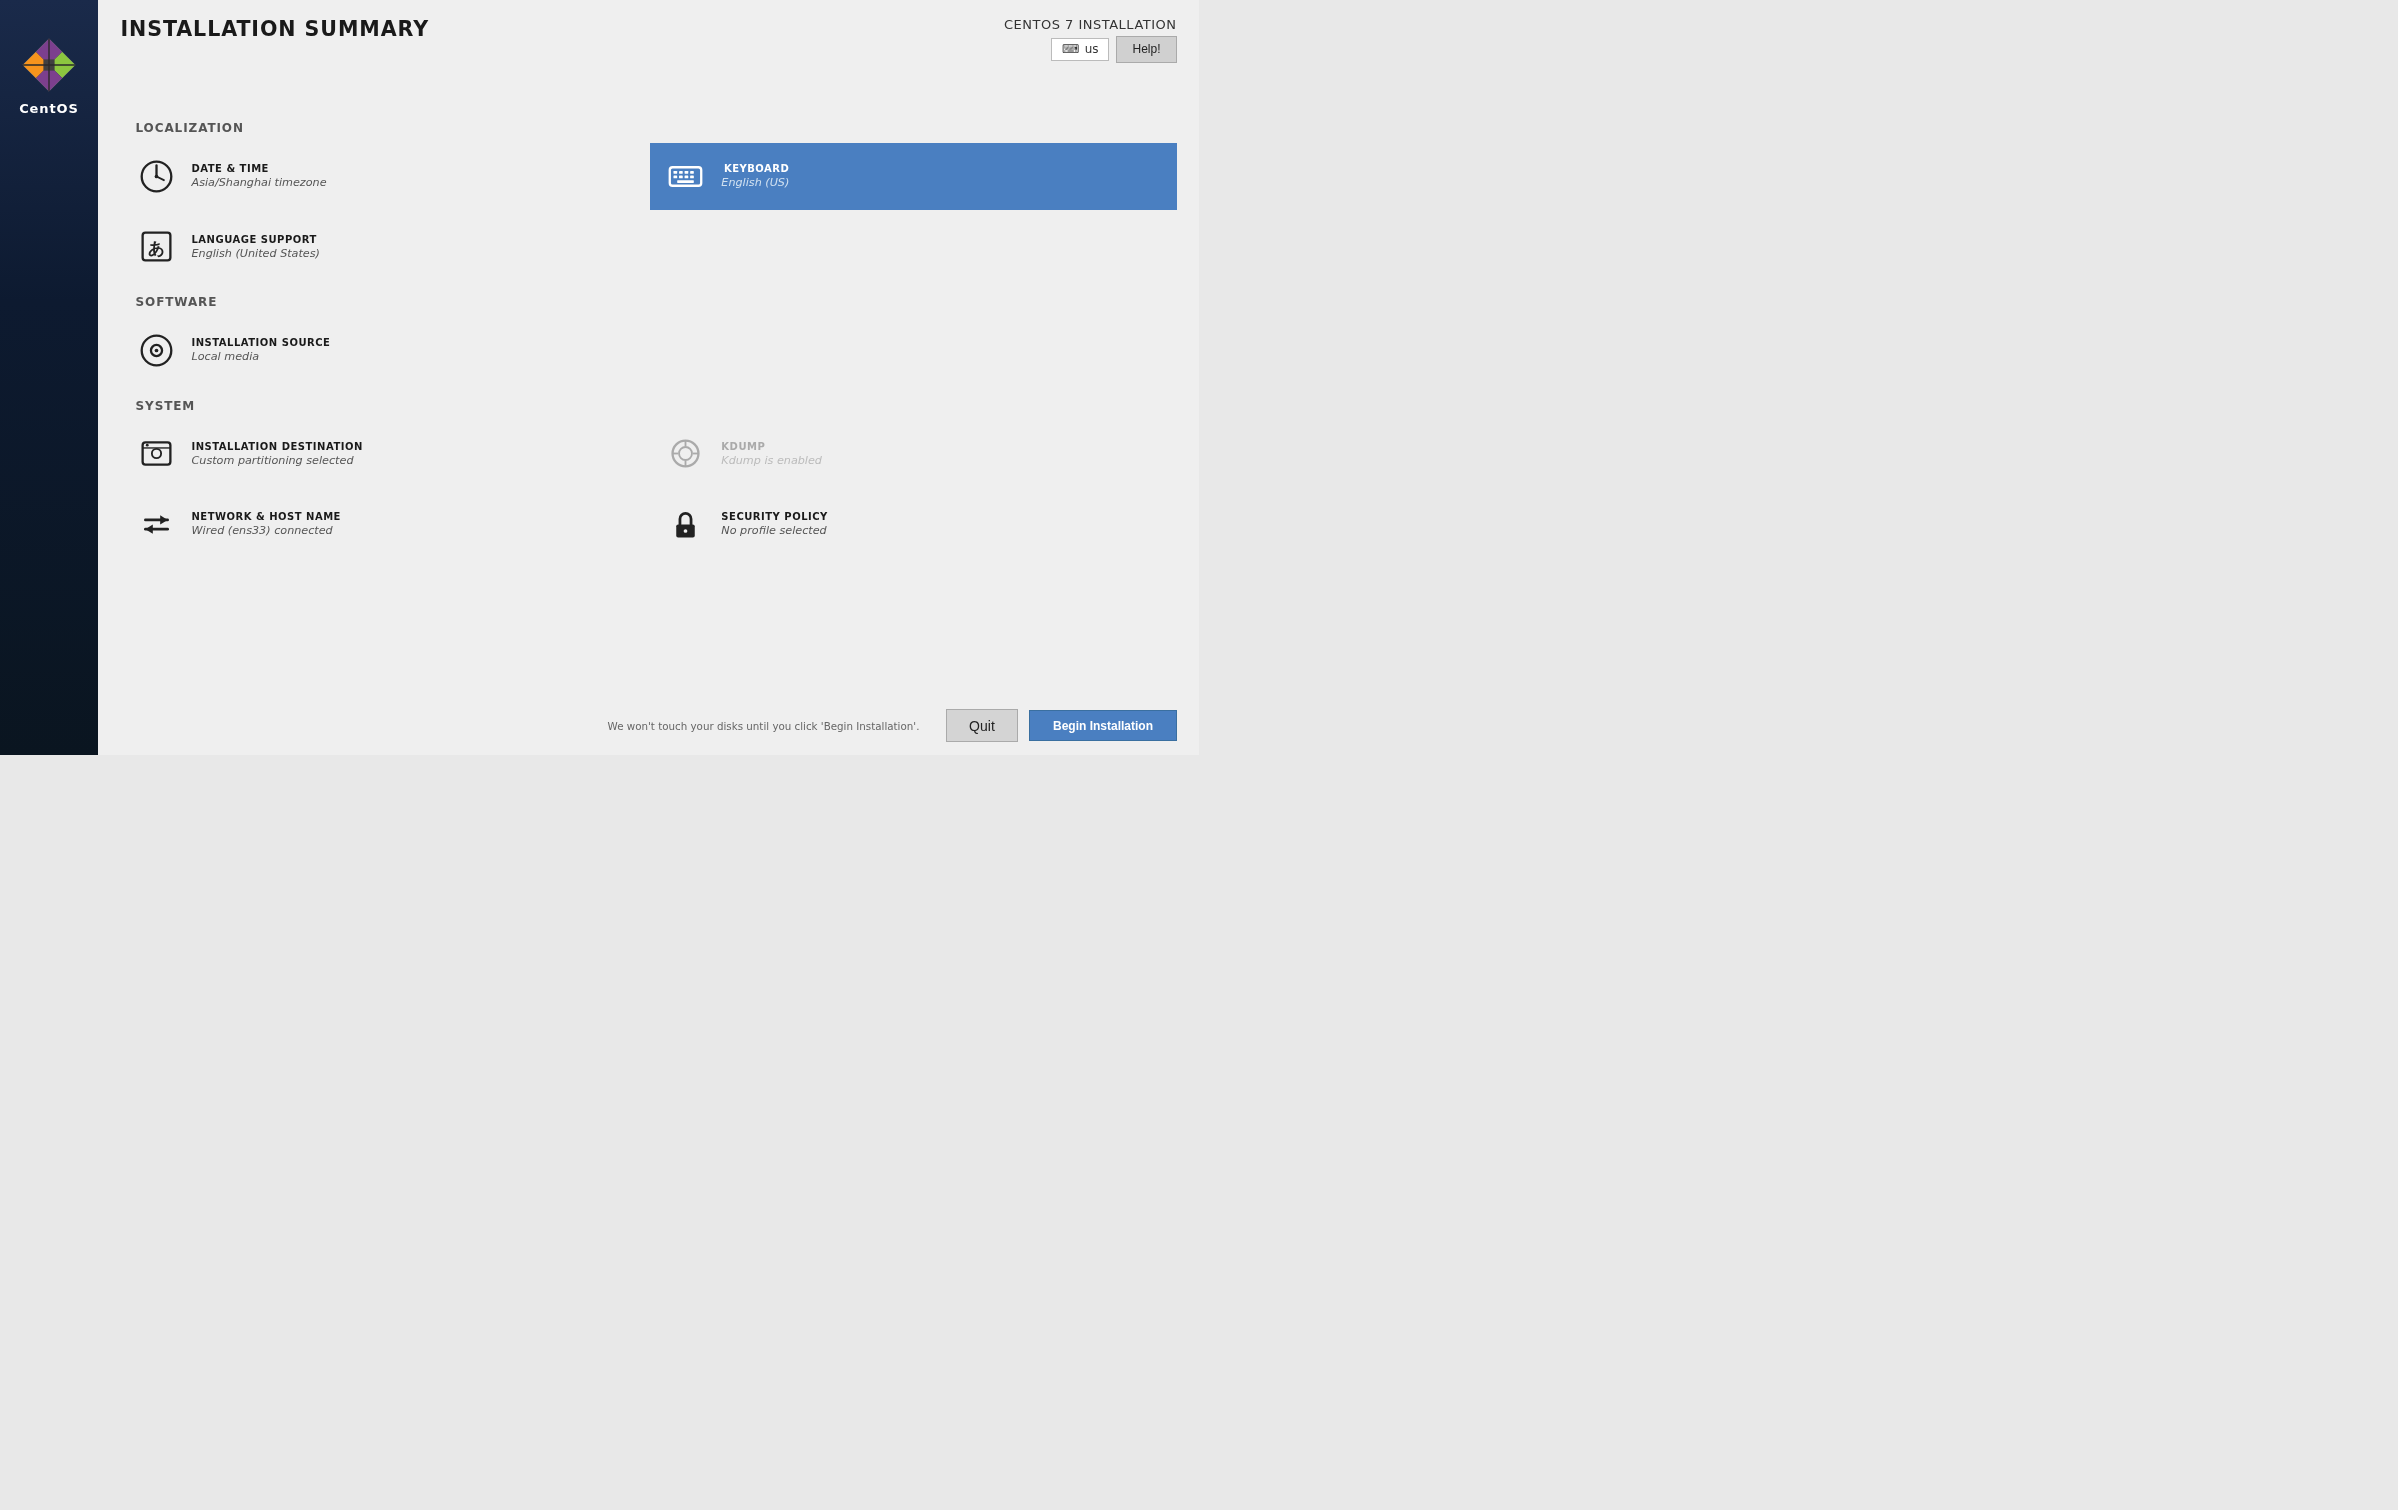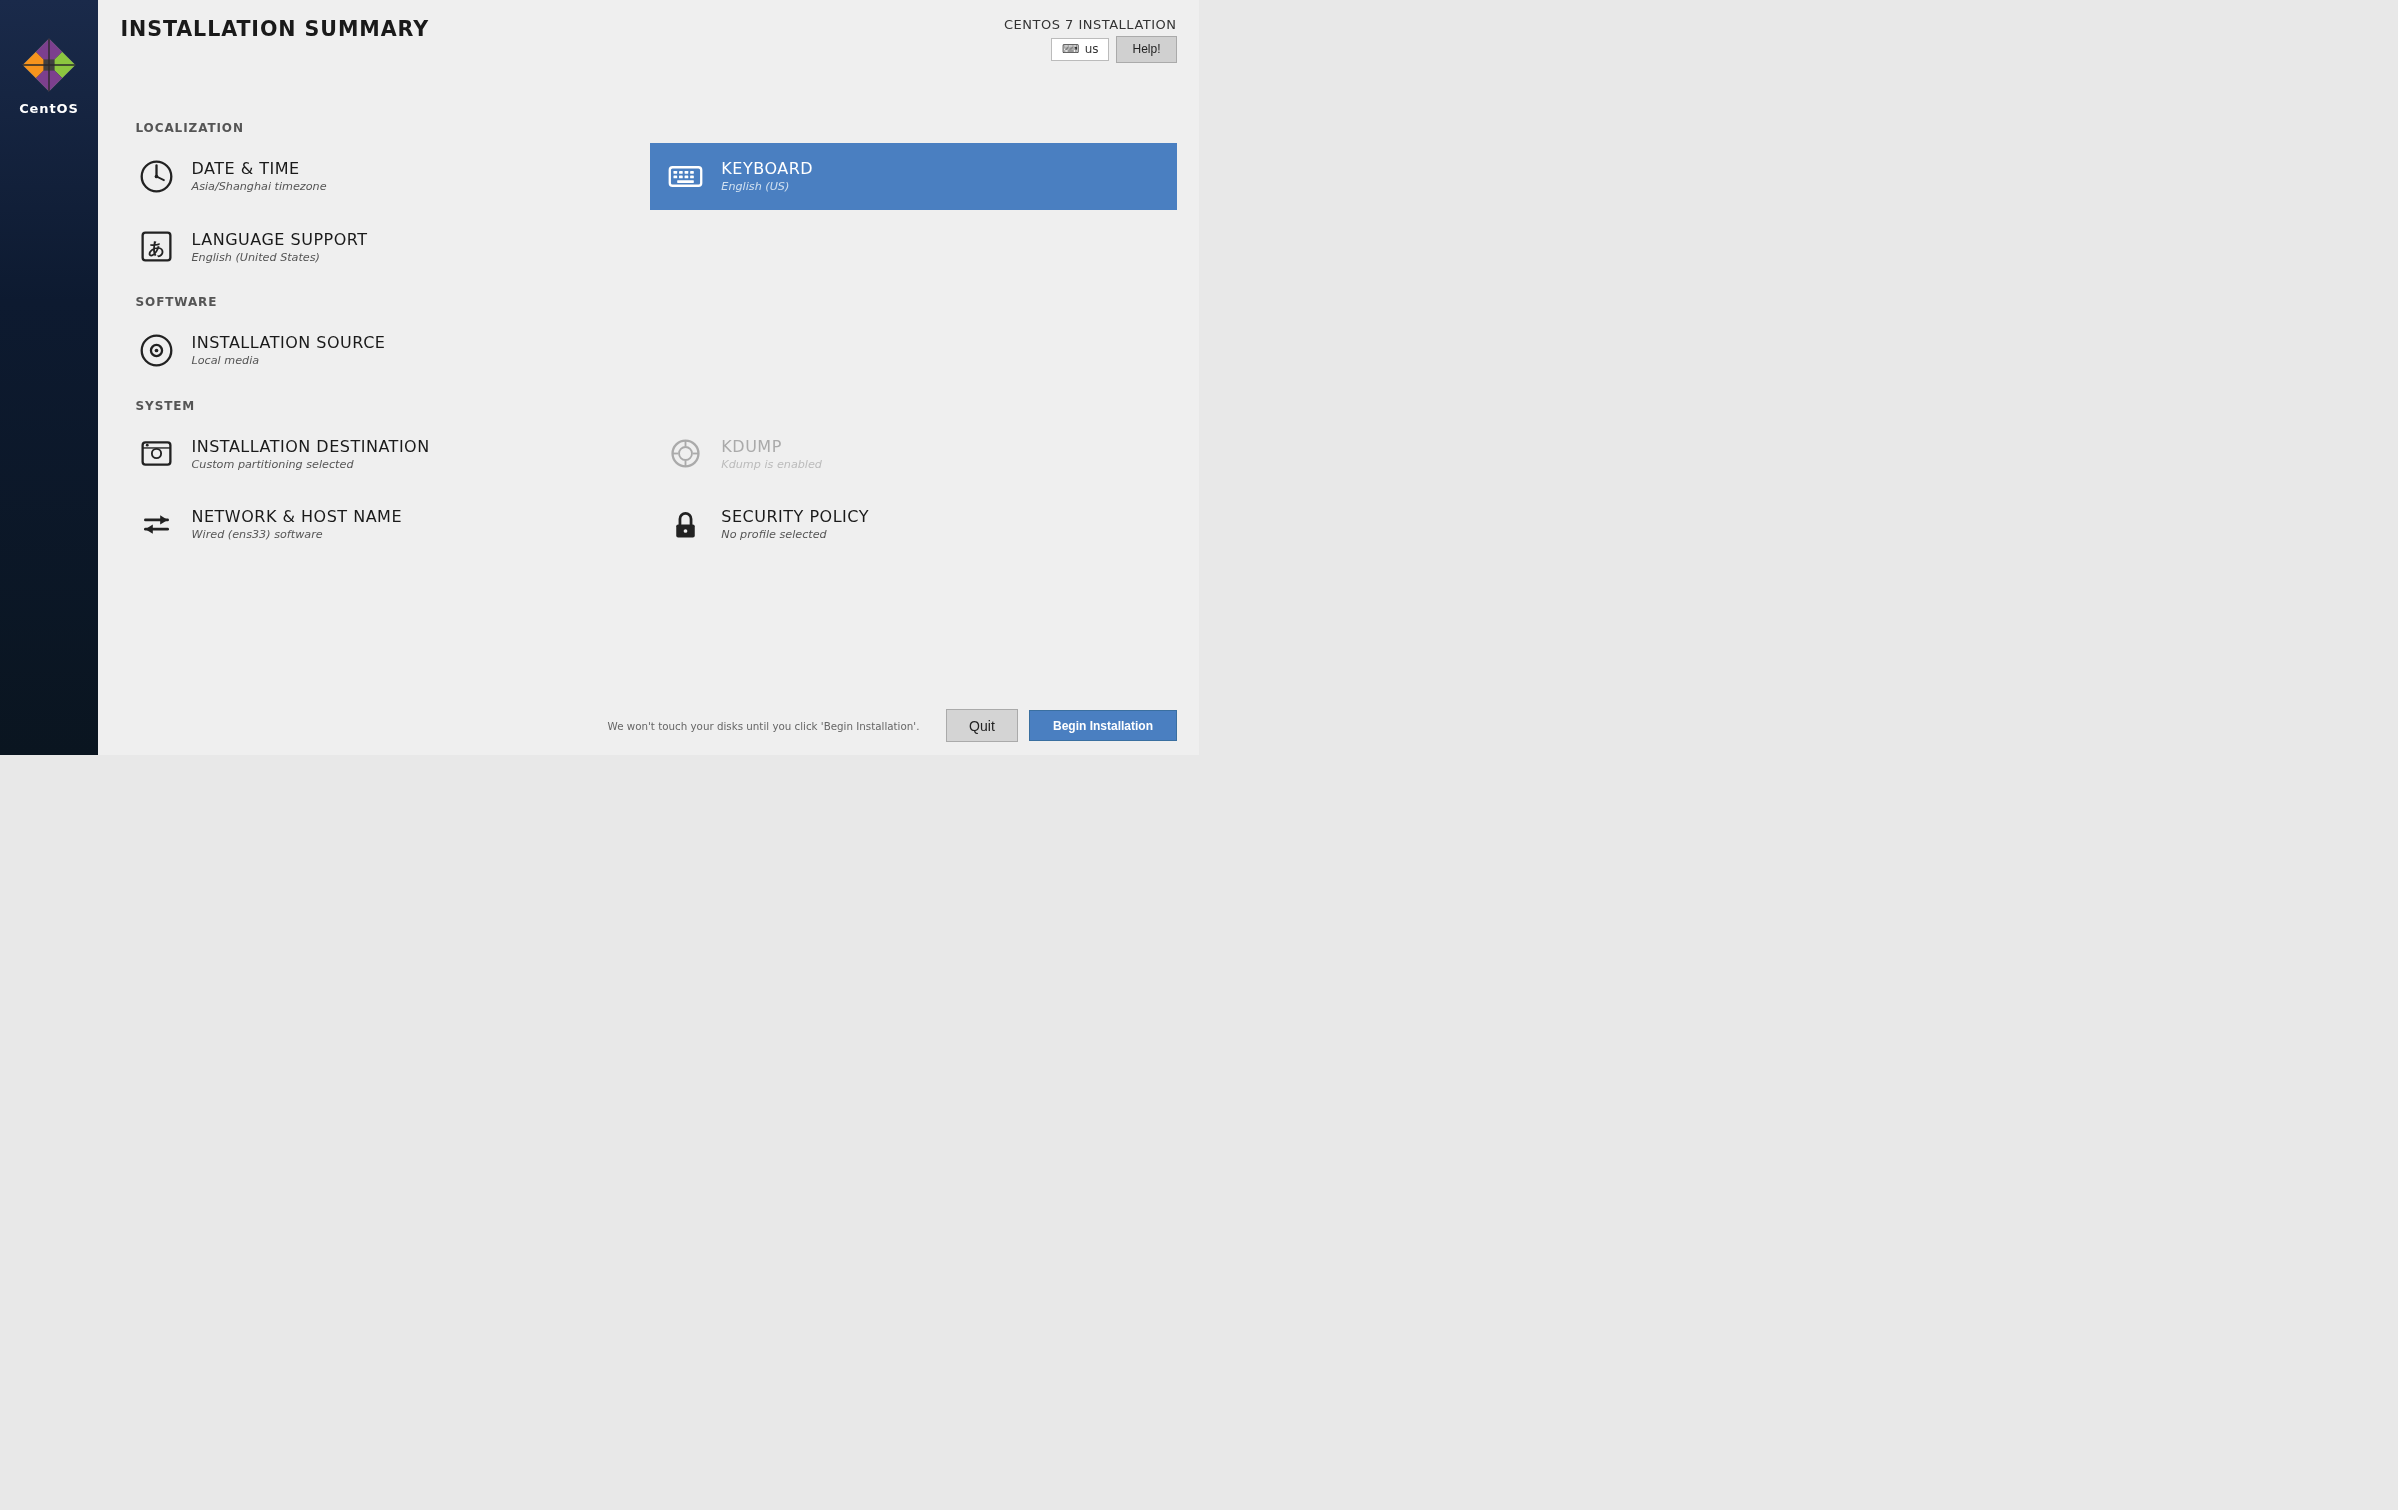--- a/index.html
+++ b/index.html
@@ -149,22 +149,22 @@
       color: #aaa;
     }
     .item-card.muted .item-title {
       color: #aaa;
     }
     .item-card.muted .item-subtitle {
       color: #bbb;
     }
     .item-text { display: flex; flex-direction: column; }
     .item-title {
-      font-size: 16px;
-      font-weight: normal;
+      font-size: 10px;
+      font-weight: bold;
       color: #1a1a1a;
       letter-spacing: 0.5px;
       margin-bottom: 1.9px;
     }
     .item-subtitle {
       font-size: 11.2px;
       color: #555;
       font-style: italic;
     }
 
@@ -363,21 +363,21 @@
           <svg width="37" height="37" viewBox="0 0 40 40" xmlns="http://www.w3.org/2000/svg">
 
             <line x1="8" y1="15" x2="32" y2="15" stroke="#222" stroke-width="3" stroke-linecap="round"></line>
             <polygon points="32,15 24,10 24,20" fill="#222"></polygon>
             <line x1="32" y1="25" x2="8" y2="25" stroke="#222" stroke-width="3" stroke-linecap="round"></line>
             <polygon points="8,25 16,20 16,30" fill="#222"></polygon>
           </svg>
         </div>
         <div class="item-text">
           <div class="item-title">NETWORK &amp; HOST NAME</div>
-          <div class="item-subtitle">Wired (ens33) software</div>
+          <div class="item-subtitle">Wired (ens33) connected</div>
         </div>
       </div>
 
       <div class="item-card">
         <div class="item-icon">
           <svg width="37" height="37" viewBox="0 0 40 40" xmlns="http://www.w3.org/2000/svg">
 
             <rect x="10" y="20" width="20" height="14" rx="2" fill="#222"></rect>
             <path d="M14 20 v-6 a6 6 0 0 1 12 0 v6" fill="none" stroke="#222" stroke-width="3" stroke-linecap="round"></path>
             <circle cx="20" cy="27" r="2" fill="#efefef"></circle>

